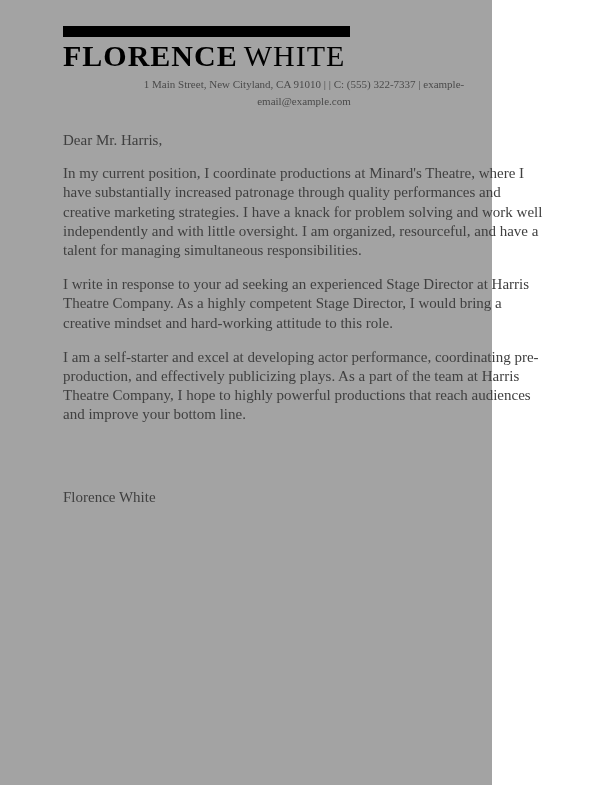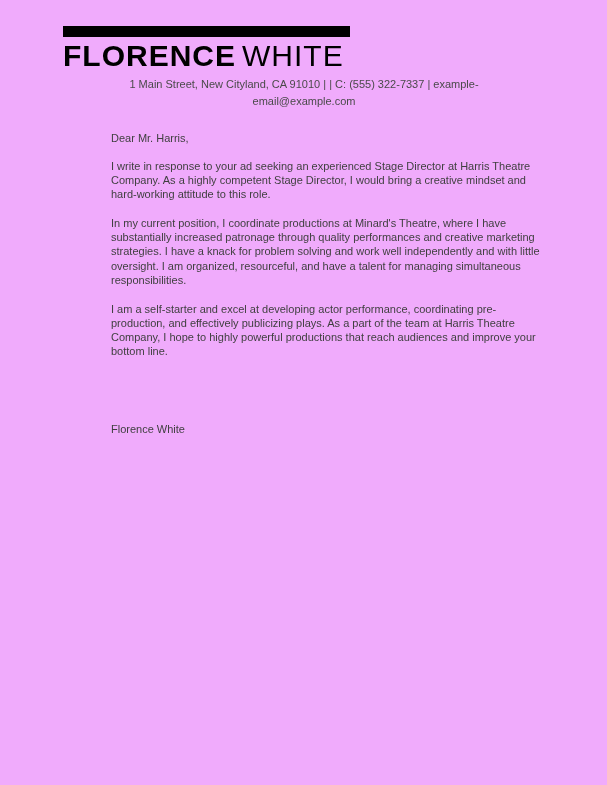--- a/index.html
+++ b/index.html
@@ -2,24 +2,24 @@
 <html><head>
 <meta charset="utf-8">
 <style>
   html, body {
     margin: 0;
     padding: 0;
     background: #ffffff;
   }
   .page {
     position: relative;
-    width: 607px;
+    width: 492px;
     height: 785px;
-    background: #f0abfc;
-    font-family: Liberation Sans, sans-serif;
+    background: #a3a3a3;
+    font-family: Liberation Serif, serif;
     color: #3f3f3f;
     box-sizing: border-box;
   }
   .content {
     position: absolute;
     left: 63px;
     top: 26px;
     width: 482px;
   }
   .header-bar {
@@ -47,24 +47,23 @@
     font-size: 11px;
     color: #4a4a4a;
     line-height: 1.5;
     margin-bottom: 22px;
   }
   .contact-line {
     display: block;
     text-align: center;
   }
   .letter {
-    font-size: 11px;
+    font-size: 15px;
     line-height: 1.28;
     color: #3f3f3f;
-    margin-left: 48px;
   }
   .salutation {
     margin: 0 0 14px 0;
   }
   .para {
     margin: 0 0 15px 0;
   }
   .closing {
     margin: 0 0 0 0;
   }
@@ -84,20 +83,20 @@
       <span class="name-first">FLORENCE</span><span class="name-last">WHITE</span>
     </div>
 
     <div class="contact-block">
       <span class="contact-line">1 Main Street, New Cityland, CA 91010 |  | C: (555) 322-7337 | example-</span>
       <span class="contact-line">email@example.com</span>
     </div>
 
     <div class="letter">
       <p class="salutation">Dear Mr. Harris,</p>
+      <p class="para">In my current position, I coordinate productions at Minard's Theatre, where I have substantially increased patronage through quality performances and creative marketing strategies. I have a knack for problem solving and work well independently and with little oversight. I am organized, resourceful, and have a talent for managing simultaneous responsibilities.</p>
       <p class="para">I write in response to your ad seeking an experienced Stage Director at Harris Theatre Company. As a highly competent Stage Director, I would bring a creative mindset and hard-working attitude to this role.</p>
-      <p class="para">In my current position, I coordinate productions at Minard's Theatre, where I have substantially increased patronage through quality performances and creative marketing strategies. I have a knack for problem solving and work well independently and with little oversight. I am organized, resourceful, and have a talent for managing simultaneous responsibilities.</p>
       <p class="para">I am a self-starter and excel at developing actor performance, coordinating pre-production, and effectively publicizing plays. As a part of the team at Harris Theatre Company, I hope to highly powerful productions that reach audiences and improve your bottom line.</p>
       <p class="signature">Florence White</p>
     </div>
 
   </div>
 </div>
 
 </body></html>

